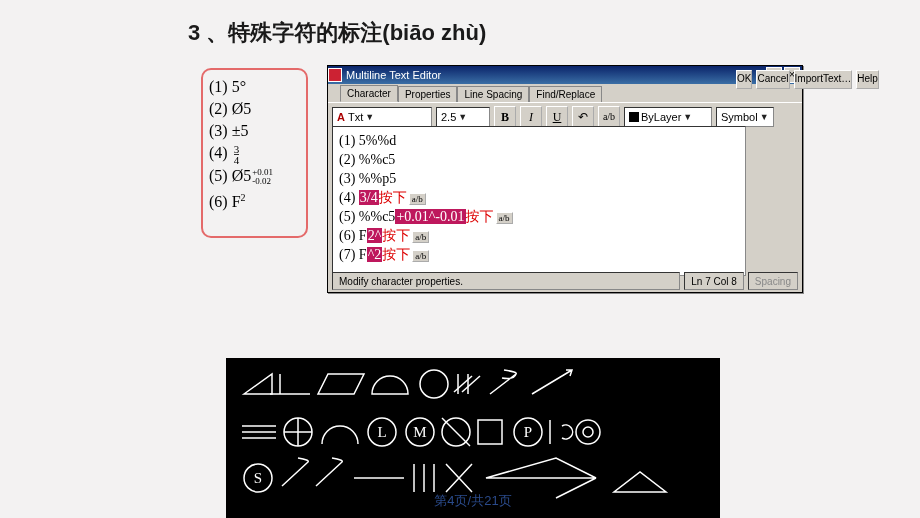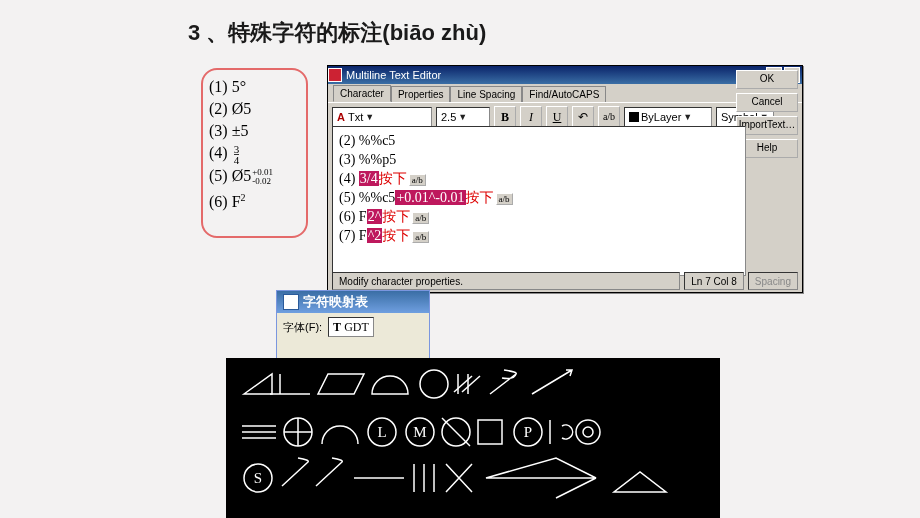--- a/index.html
+++ b/index.html
@@ -1,42 +1,42 @@
 <!DOCTYPE html>
 <html><head>
 <meta charset="utf-8">
 <style>
   html,body{margin:0;padding:0;background:#f3f2f2;font-family:"Microsoft YaHei",Arial,sans-serif;}
   .page{width:920px;height:518px;position:relative;background:#f3f2f2;overflow:hidden;}
   .heading{position:absolute;left:188px;top:18px;font-size:22px;font-weight:bold;color:#1a1a1a;}
-  .example-box{position:absolute;left:201px;top:68px;width:107px;height:170px;border:2px solid #e46a6a;border-radius:16px;padding:6px 6px;font-family:"Times New Roman",serif;font-size:16px;line-height:22px;box-sizing:border-box;}
+  .example-box{position:absolute;left:201px;top:68px;width:107px;height:170px;border:2px solid #e46a6a;border-radius:10px;padding:6px 6px;font-family:"Times New Roman",serif;font-size:16px;line-height:22px;box-sizing:border-box;}
   .example-box .row{white-space:nowrap;}
   .frac{display:inline-block;vertical-align:middle;line-height:10px;font-size:11px;text-align:center;margin-left:2px;}
   .frac .n{display:block;}
   .frac .d{display:block;border-top:1px solid #333;}
   .sup{font-size:10px;vertical-align:super;}
   .sub{font-size:10px;vertical-align:sub;}
   .tol{display:inline-block;font-size:9px;line-height:9px;vertical-align:middle;margin-left:1px;}
   .tol span{display:block;}
   
   .mte{position:absolute;left:327px;top:65px;width:474px;height:226px;background:#d4d0c8;border:1px solid #000;box-shadow:1px 1px 0 #888;}
   .mte-title{height:18px;background:linear-gradient(#0a246a,#3a6ea5);color:#fff;font-size:11px;display:flex;align-items:center;padding-left:0;}
   .mte-title .icon{width:12px;height:12px;background:#c23;display:inline-block;margin-right:4px;border:1px solid #fff;}
   .mte-title .spacer{flex:1;}
   .mte-title .winbtn{width:14px;height:14px;background:#d4d0c8;border:1px solid #fff;color:#000;font-size:11px;line-height:12px;text-align:center;margin-right:2px;font-family:Arial;}
-  .tabs{height:18px;display:flex;align-items:flex-end;font-size:10px;padding-left:5px;gap:0;}
+  .tabs{height:18px;display:flex;align-items:flex-end;font-size:10px;padding-left:12px;gap:0;}
   .tab{border:1px solid #888;border-bottom:none;padding:2px 6px;background:#d4d0c8;position:relative;}
   .tab.active{background:#d4d0c8;border-bottom:1px solid #d4d0c8;z-index:2;font-weight:normal;}
   .toolbar{height:24px;border-top:1px solid #fff;display:flex;align-items:center;gap:4px;padding:2px 4px;font-size:11px;}
   .inset-field{background:#fff;border:1px inset #888;height:18px;display:inline-flex;align-items:center;padding:0 4px;}
   .dropdown-arrow{font-size:9px;margin-left:2px;color:#222;}
   .toolbtn{width:20px;height:20px;border:1px outset #fff;background:#d4d0c8;display:inline-flex;align-items:center;justify-content:center;font-family:"Times New Roman";font-size:12px;}
   .toolbtn.fr{font-size:10px;line-height:8px;text-align:center;}
   .clr-box{width:10px;height:10px;background:#000;display:inline-block;margin-right:2px;}
-  .sidebtns{position:absolute;right:4px;top:4px;width:62px;display:flex;flex-direction:column;gap:4px;margin-left:21px;}
+  .sidebtns{position:absolute;right:4px;top:4px;width:62px;display:flex;gap:4px;margin-left:21px;}
   .sidebtn{height:17px;border:1px outset #fff;background:#d4d0c8;font-size:10px;text-align:center;line-height:15px;}
   .textarea{position:absolute;left:4px;top:60px;width:400px;height:140px;background:#fff;border:1px inset #888;padding:4px 6px;font-family:"Times New Roman",serif;font-size:14px;line-height:19px;overflow:hidden;}
   .textarea .hl{background:#be185d;color:#fff;padding:0 1px;}
   .textarea .red{color:#d00;font-family:"SimSun";}
   .frbtn{display:inline-block;border:1px outset #fff;background:#d4d0c8;font-size:9px;line-height:8px;padding:1px 2px;vertical-align:middle;margin-left:2px;}
   .status{position:absolute;left:4px;bottom:2px;right:4px;height:18px;display:flex;align-items:flex-start;font-size:10px;gap:4px;}
   .status .well{border:1px inset #888;height:16px;display:flex;align-items:center;padding:0 6px;background:#d4d0c8;}
   .status .well.big{flex:1;}
   
   .charmap{position:absolute;left:276px;top:290px;width:152px;height:67px;background:#ece9d8;border:1px solid #7a96df;}
@@ -69,21 +69,21 @@
     <span class="icon"></span>
     <span>Multiline Text Editor</span>
     <span class="spacer"></span>
     <span class="winbtn">?</span>
     <span class="winbtn">×</span>
   </div>
   <div class="tabs">
     <div class="tab active">Character</div>
     <div class="tab">Properties</div>
     <div class="tab">Line Spacing</div>
-    <div class="tab">Find/AutoCAPS</div>
+    <div class="tab">Find/Replace</div>
   </div>
   <div class="toolbar">
     <span class="inset-field" style="width:90px;">
       <span style="color:#a00;font-weight:bold;margin-right:3px;">A</span>
       <span>Txt</span>
       <span class="dropdown-arrow">▼</span>
     </span>
     <span class="inset-field" style="width:44px;">
       <span>2.5</span>
       <span class="dropdown-arrow">▼</span>
@@ -105,48 +105,36 @@
   </div>
 
   <div class="sidebtns">
     <div class="sidebtn">OK</div>
     <div class="sidebtn">Cancel</div>
     <div class="sidebtn">ImportText…</div>
     <div class="sidebtn">Help</div>
   </div>
 
   <div class="textarea">
+    <div><span>(1)</span>&nbsp;<span>5%%d</span></div>
     <div><span>(2)</span>&nbsp;<span>%%c5</span></div>
     <div><span>(3)</span>&nbsp;<span>%%p5</span></div>
     <div><span>(4)</span>&nbsp;<span class="hl">3/4</span><span class="red">按下</span><span class="frbtn">a/b</span></div>
     <div><span>(5)</span>&nbsp;<span>%%c5</span><span class="hl">+0.01^-0.01</span><span class="red">按下</span><span class="frbtn">a/b</span></div>
     <div><span>(6)</span>&nbsp;<span>F</span><span class="hl">2^</span><span class="red">按下</span><span class="frbtn">a/b</span></div>
     <div><span>(7)</span>&nbsp;<span>F</span><span class="hl">^2</span><span class="red">按下</span><span class="frbtn">a/b</span></div>
   </div>
 
   <div class="status">
     <div class="well big">Modify character properties.</div>
     <div class="well">Ln 7 Col 8</div>
     <div class="well" style="color:#888;">Spacing</div>
   </div>
 </div>
 
-<div class="charmap">
-  <div class="tt">
-    <span class="ic"></span>
-    <span>字符映射表</span>
-  </div>
-  <div class="body">
-    <span>字体(F):</span>
-    <span class="cm-field">
-      <span style="font-family:serif;font-weight:bold;margin-right:3px;">T</span>
-      <span>GDT</span>
-    </span>
-  </div>
-</div>
 
 <div class="symbols">
   <svg viewBox="0 0 474 144">
     <g stroke="#fff" stroke-width="1.5" fill="none">
 
       <path d="M8 28 L36 8 L36 28 Z"></path>
       <path d="M44 28 L44 8 M34 28 L74 28"></path>
       <path d="M82 28 L118 28 L128 8 L92 8 Z"></path>
       <path d="M136 28 A18 18 0 0 1 172 28 Z"></path>
       <circle cx="198" cy="18" r="14"></circle>
@@ -176,15 +164,16 @@
       <circle cx="22" cy="112" r="14"></circle>
           <text x="22" y="117" fill="#fff" stroke="none" font-size="15" text-anchor="middle" font-family="serif">S</text>
       <path d="M46 120 L72 96 M62 92 Q74 94 72 96 M46 120 L72 96 M80 120 L106 96 M96 92 Q108 94 106 96"></path>
       <path d="M118 112 L168 112"></path>
       <path d="M178 98 L178 126 M188 98 L188 126 M198 98 L198 126"></path>
       <path d="M210 98 L236 126 M236 98 L210 126"></path>
       <path d="M250 112 L360 112 L320 92 Z M320 132 L360 112"></path>
       <path d="M378 126 L430 126 L404 106 Z"></path>
     </g>
   </svg>
+  <div class="pagenum">第4页/共21页</div>
 </div>
 
 </div>
 
 </body></html>

